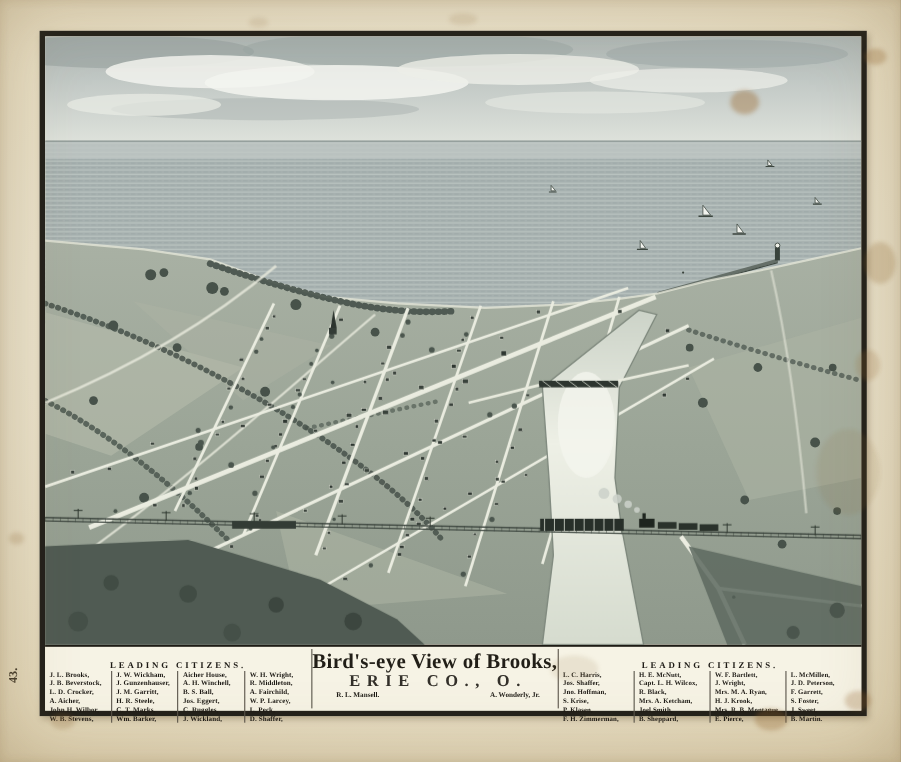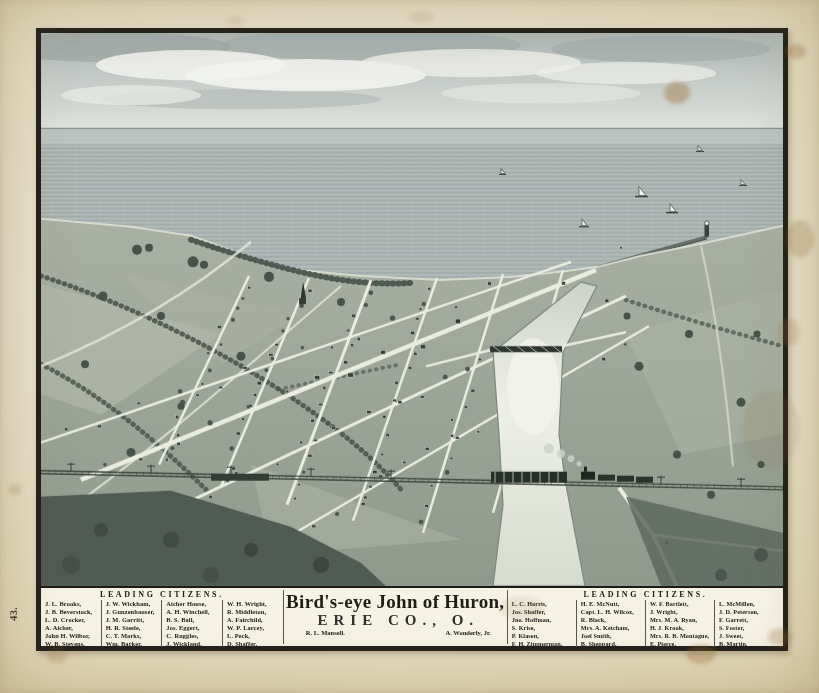--- a/index.html
+++ b/index.html
@@ -28,21 +28,21 @@
     font-size:11px;font-weight:bold;transform:rotate(-90deg);transform-origin:center;}
 
   .frame{position:absolute;left:36px;top:28px;width:752px;height:623px;box-sizing:border-box;
     border:5px solid #22201a;background:#f4f0e0;display:flex;flex-direction:column;z-index:2;
     box-shadow:2px 3px 6px rgba(90,70,40,.35);}
   .artwork{flex:1;position:relative;overflow:hidden;border-bottom:2px solid #1d1b15;}
   .artwork svg{display:block;width:100%;height:100%;}
 
   .banner{height:58px;background:#f6f3e5;display:flex;align-items:stretch;color:#1d1a15;}
   .sep{width:1px;background:#59544a;margin:2px 0;}
-  .citizens{flex:3.25;display:flex;flex-direction:column;padding-top:2px;min-width:0;}
+  .citizens{flex:3.25;display:flex;flex-direction:column;padding-top:12px;min-width:0;}
   .citizens.right{flex:3.7;}
   .cit-heading{text-align:center;font-size:8px;font-weight:bold;letter-spacing:2.6px;line-height:9px;white-space:nowrap;}
   .cols{display:flex;flex:1;}
   .col{flex:1;margin:1px 0 2px;padding:0 2px 0 4px;border-left:1px solid #59544a;min-width:0;}
   .col:first-child{border-left:none;}
   .col ul{margin:0;padding:0;list-style:none;}
   .col li{font-size:6.4px;font-weight:bold;line-height:7.9px;white-space:nowrap;letter-spacing:.1px;}
   .citizens.right .col li{font-size:6.2px;}
 
   .title-block{flex:3.0;display:flex;flex-direction:column;align-items:center;justify-content:flex-start;padding-top:3px;min-width:0;}
@@ -427,21 +427,21 @@
             <li>L. Peck,</li>
             <li>D. Shaffer,</li>
           </ul>
             </div>
         </div>
       </div>
 
       <div class="sep"></div>
 
       <div class="title-block">
-        <div class="map-title">Bird's-eye John of Huron,</div>
+        <div class="map-title">Bird's-eye View of Brooks,</div>
         <div class="map-subtitle">ERIE CO., O.</div>
         <div class="credits">
           <span>R. L. Mansell.</span>
           <span>A. Wonderly, Jr.</span>
         </div>
       </div>
 
       <div class="sep"></div>
 
       <div class="citizens right">

